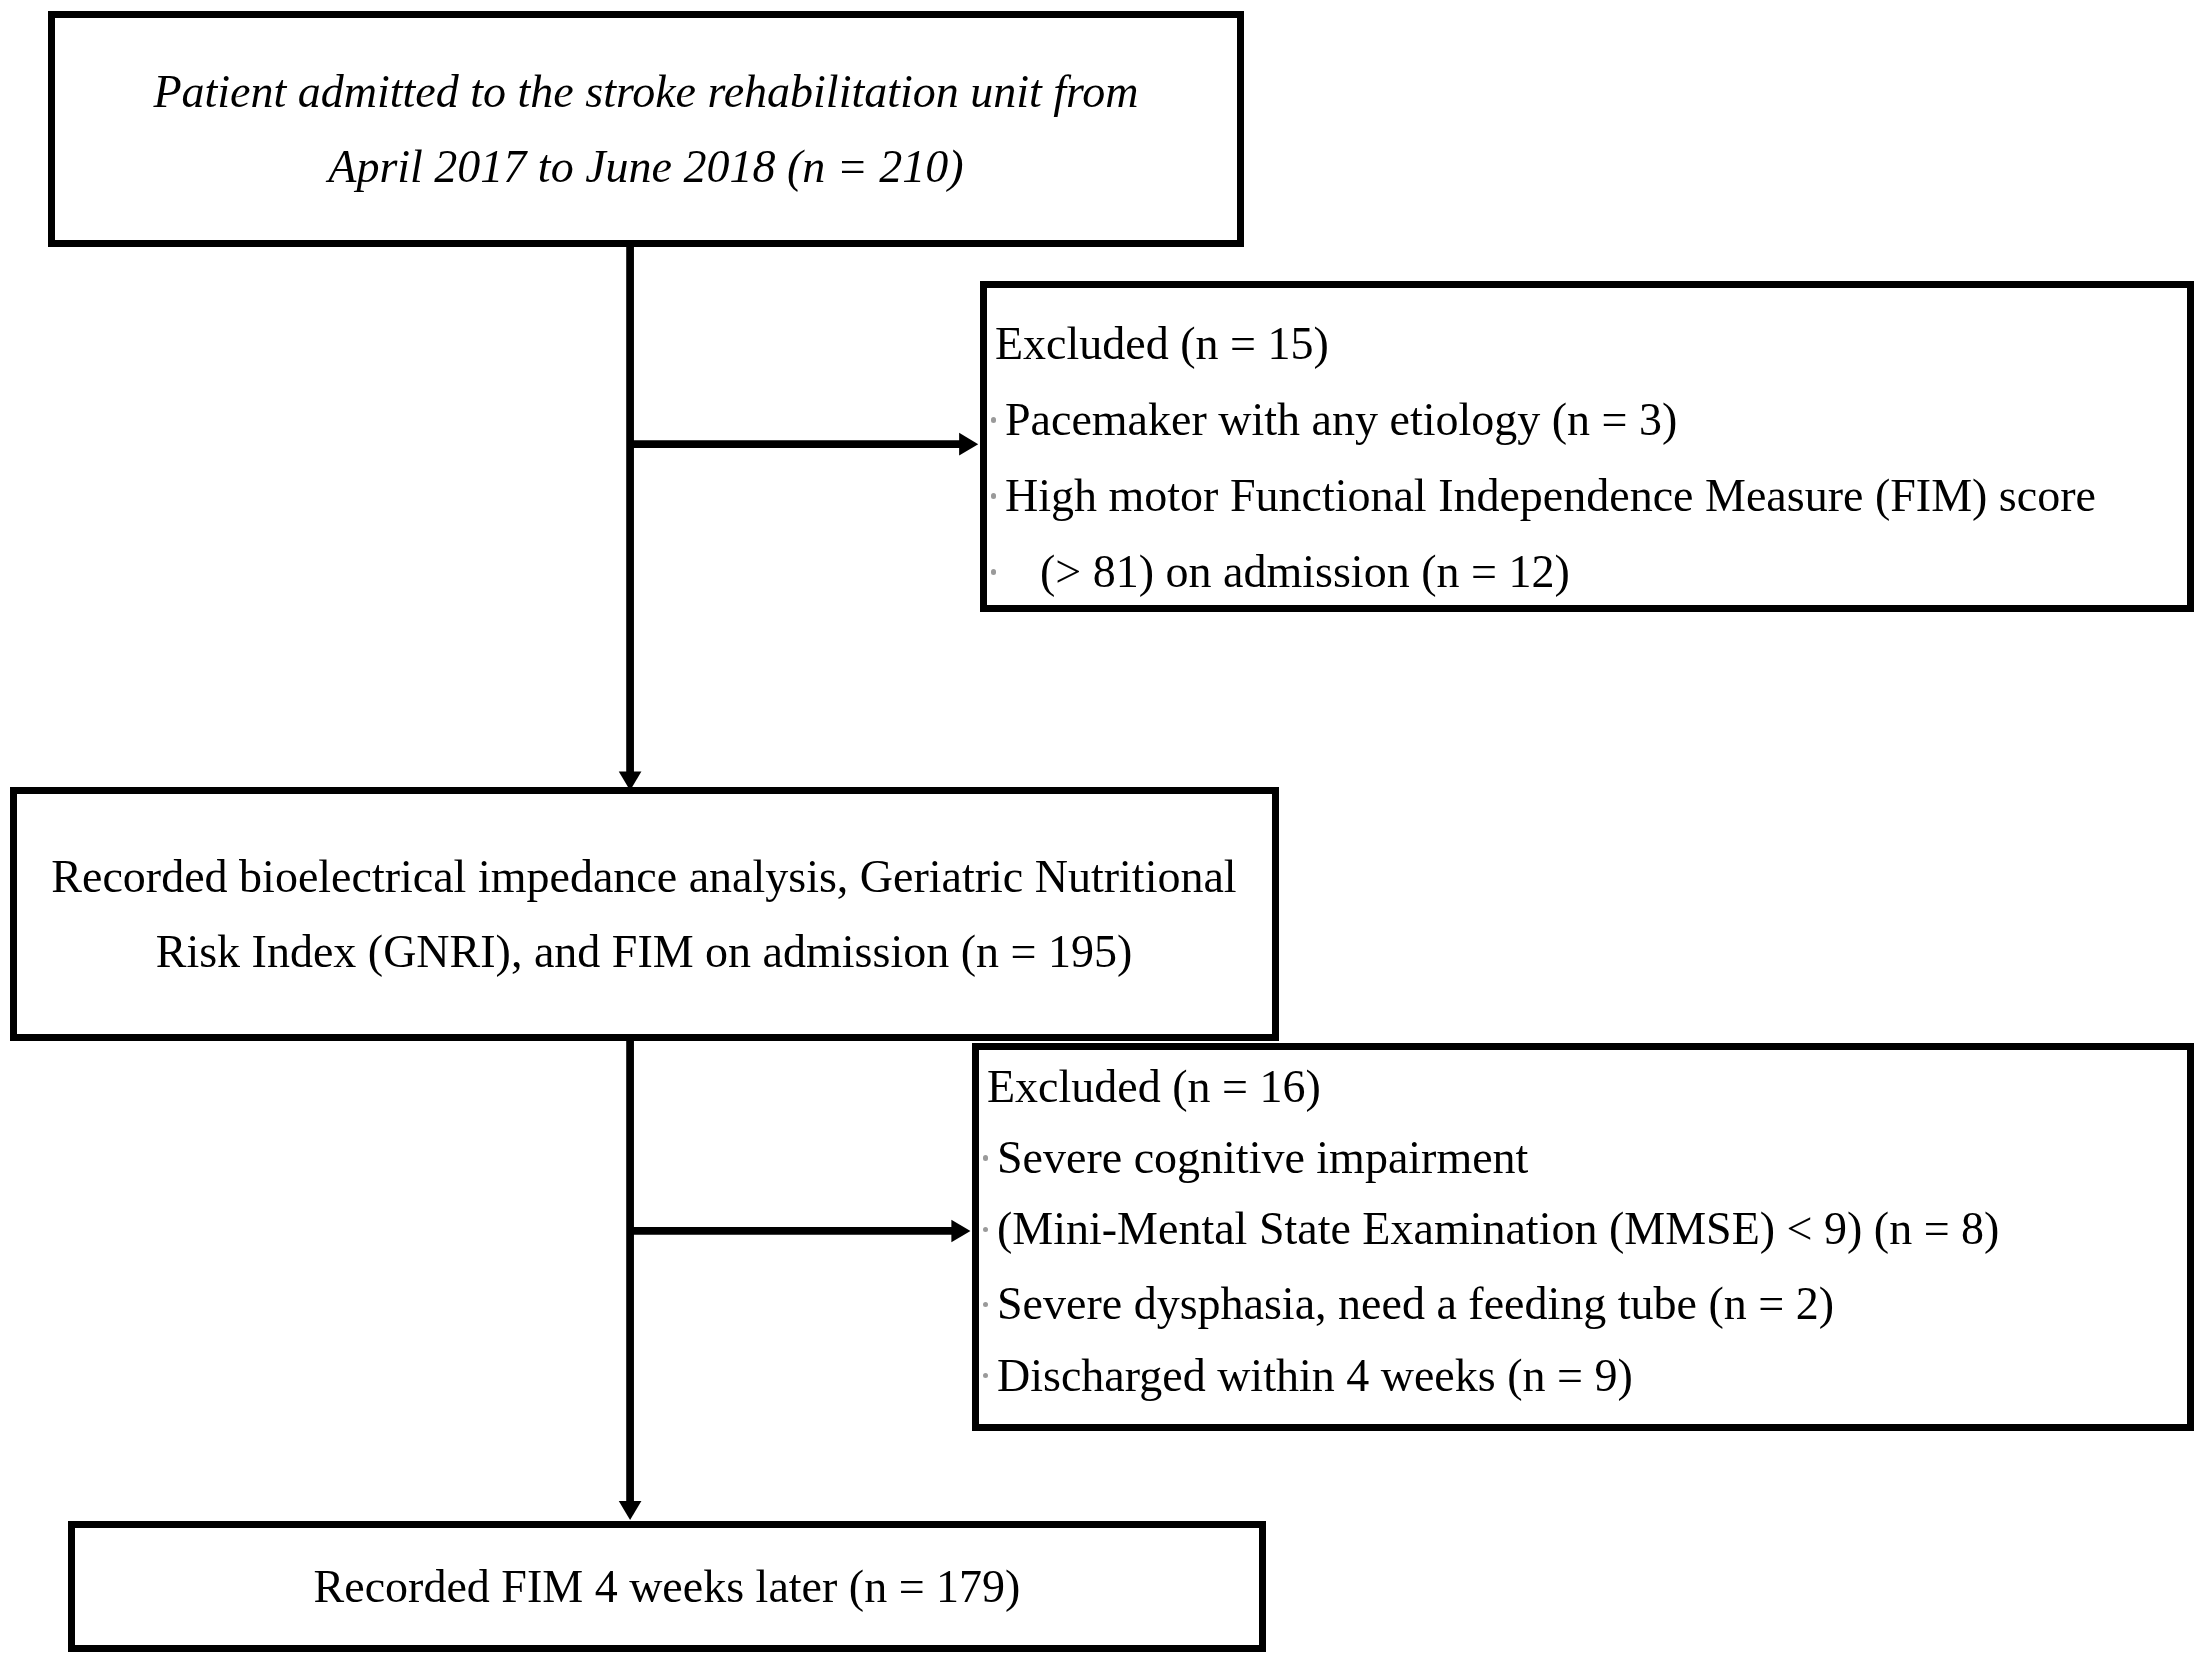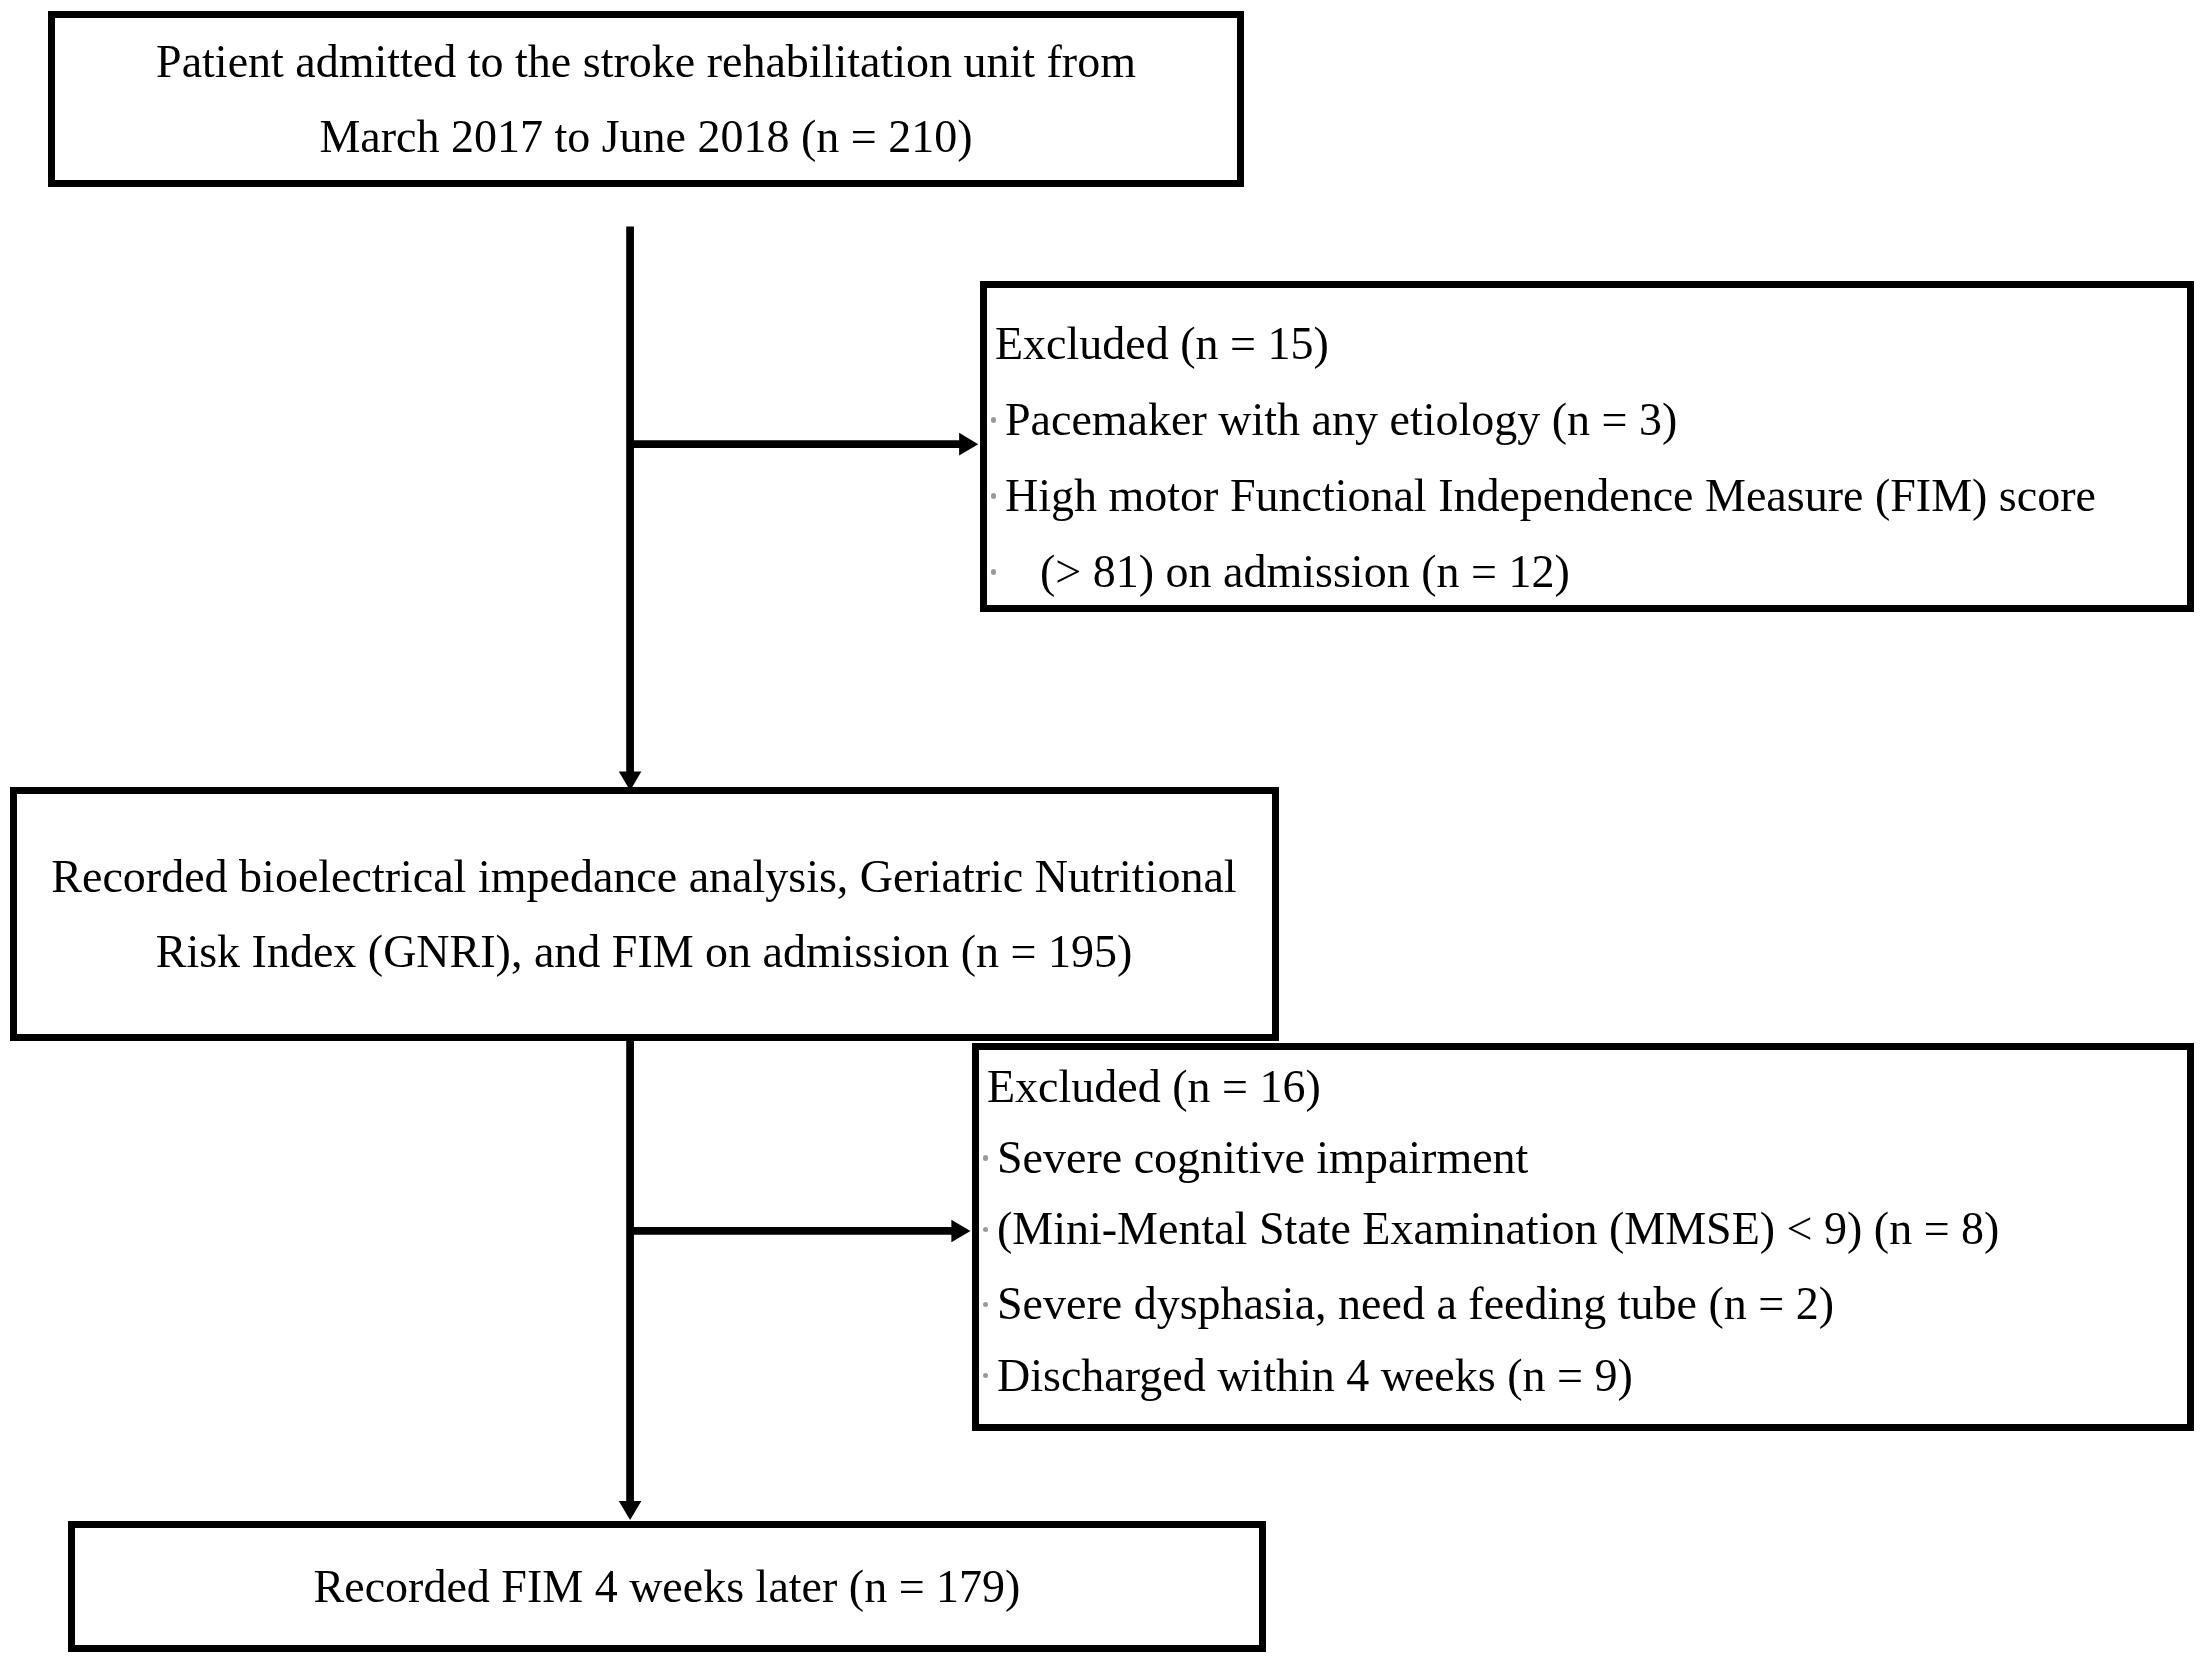--- a/index.html
+++ b/index.html
@@ -38,21 +38,21 @@
     text-align: center;
   }
   .line {
     height: 63px;
     line-height: 63px;
     white-space: nowrap;
   }
   .center-box .line + .line {
     margin-top: 12px;
   }
-  .box-top { left: 48px;   top: 10.7px;   width: 1196px; height: 176px; }
+  .box-top { left: 48px;   top: 10.7px;   width: 1196px; height: 236px; font-style: italic; }
   .box-excl1 { left: 980px; top: 281px;  width: 1214px; height: 331px; padding: 24px 12px 0 0; }
   .box-middle { left: 9.5px;  top: 787px; width: 1269px; height: 254px; }
   .box-excl2 { left: 972px; top: 1043px; width: 1222px; height: 388px; padding: 4.8px 12px 0 0; }
   .box-bottom { left: 68px; top: 1521px; width: 1198px; height: 131px; }
 
   .excl-title {
     height: 63px;
     line-height: 63px;
     padding-left: 8px;
     white-space: nowrap;
@@ -100,21 +100,21 @@
 
     <line x1="1057" y1="1678" x2="1057" y2="2522" stroke="#000000" stroke-width="13"></line>
     <polygon points="1057,2550 1038,2518 1076,2518" fill="#000000"></polygon>
 
     <line x1="1057" y1="2065" x2="1600" y2="2065" stroke="#000000" stroke-width="13"></line>
     <polygon points="1628,2065 1596,2046 1596,2084" fill="#000000"></polygon>
   </svg>
 
   <div class="box center-box box-top">
     <div class="line">Patient admitted to the stroke rehabilitation unit from</div>
-    <div class="line">March 2017 to June 2018 (n = 210)</div>
+    <div class="line">April 2017 to June 2018 (n = 210)</div>
   </div>
 
   <div class="box box-excl1">
     <div class="excl-title">Excluded (n = 15)</div>
     <div class="excl-item">
       <span class="dot"></span>
       <span>Pacemaker with any etiology (n = 3)</span>
     </div>
     <div class="excl-item">
       <span class="dot"></span>

